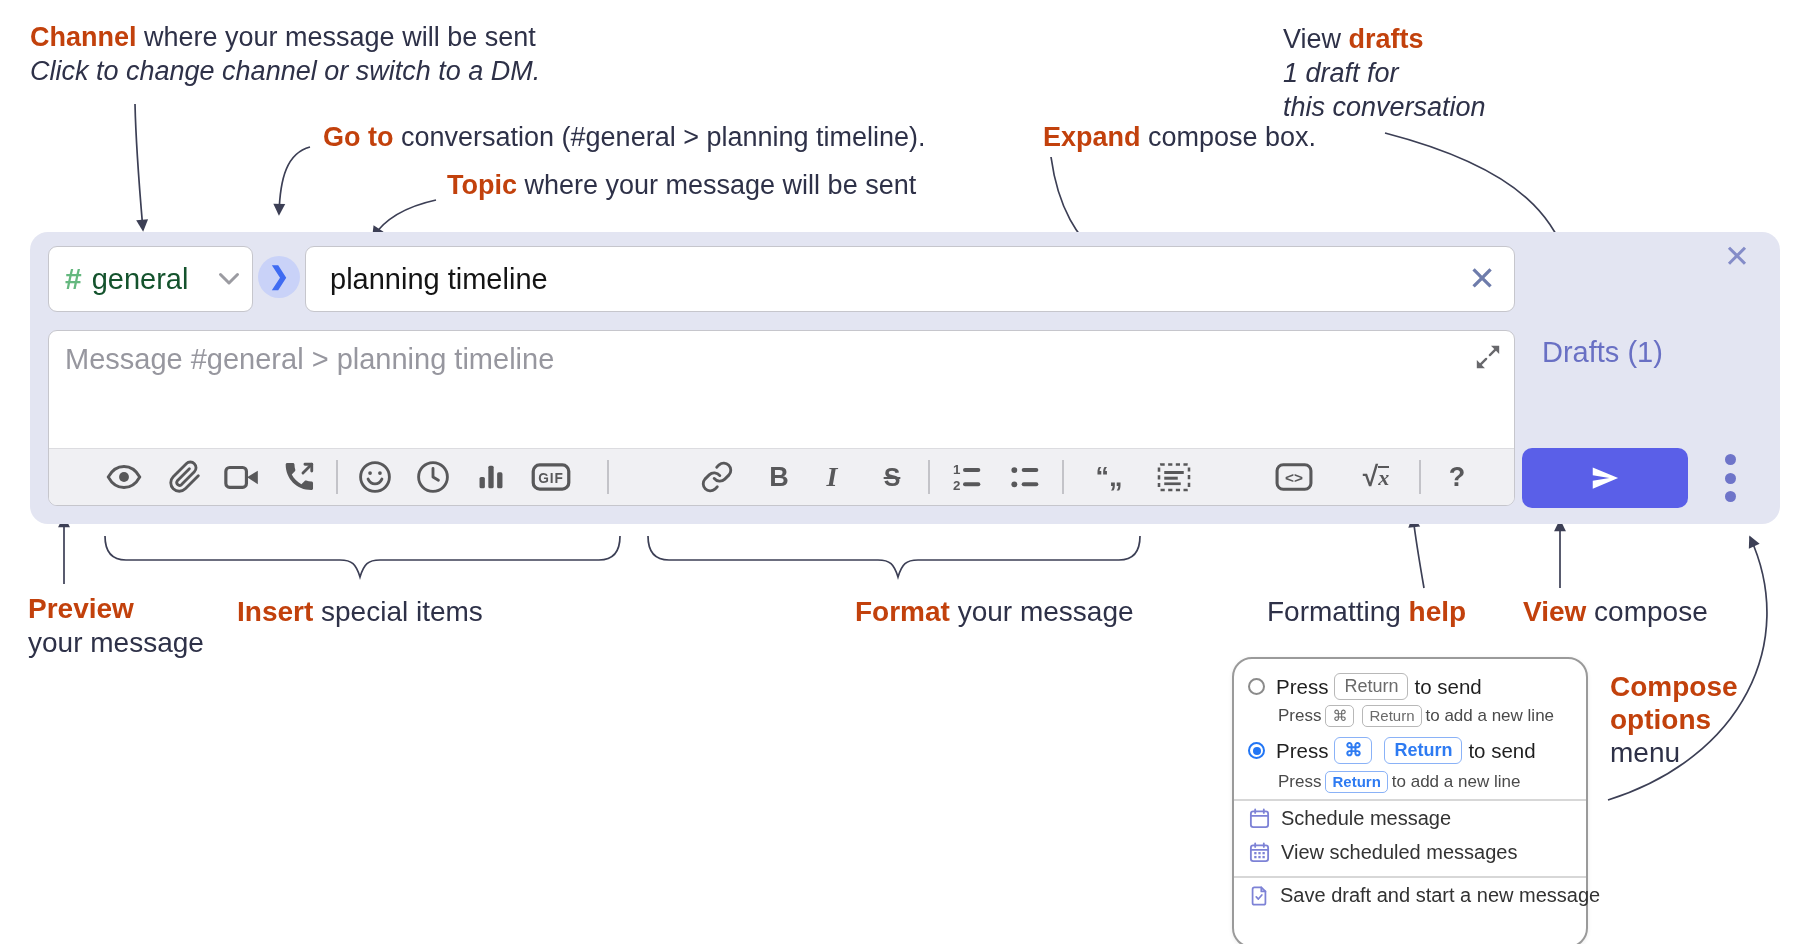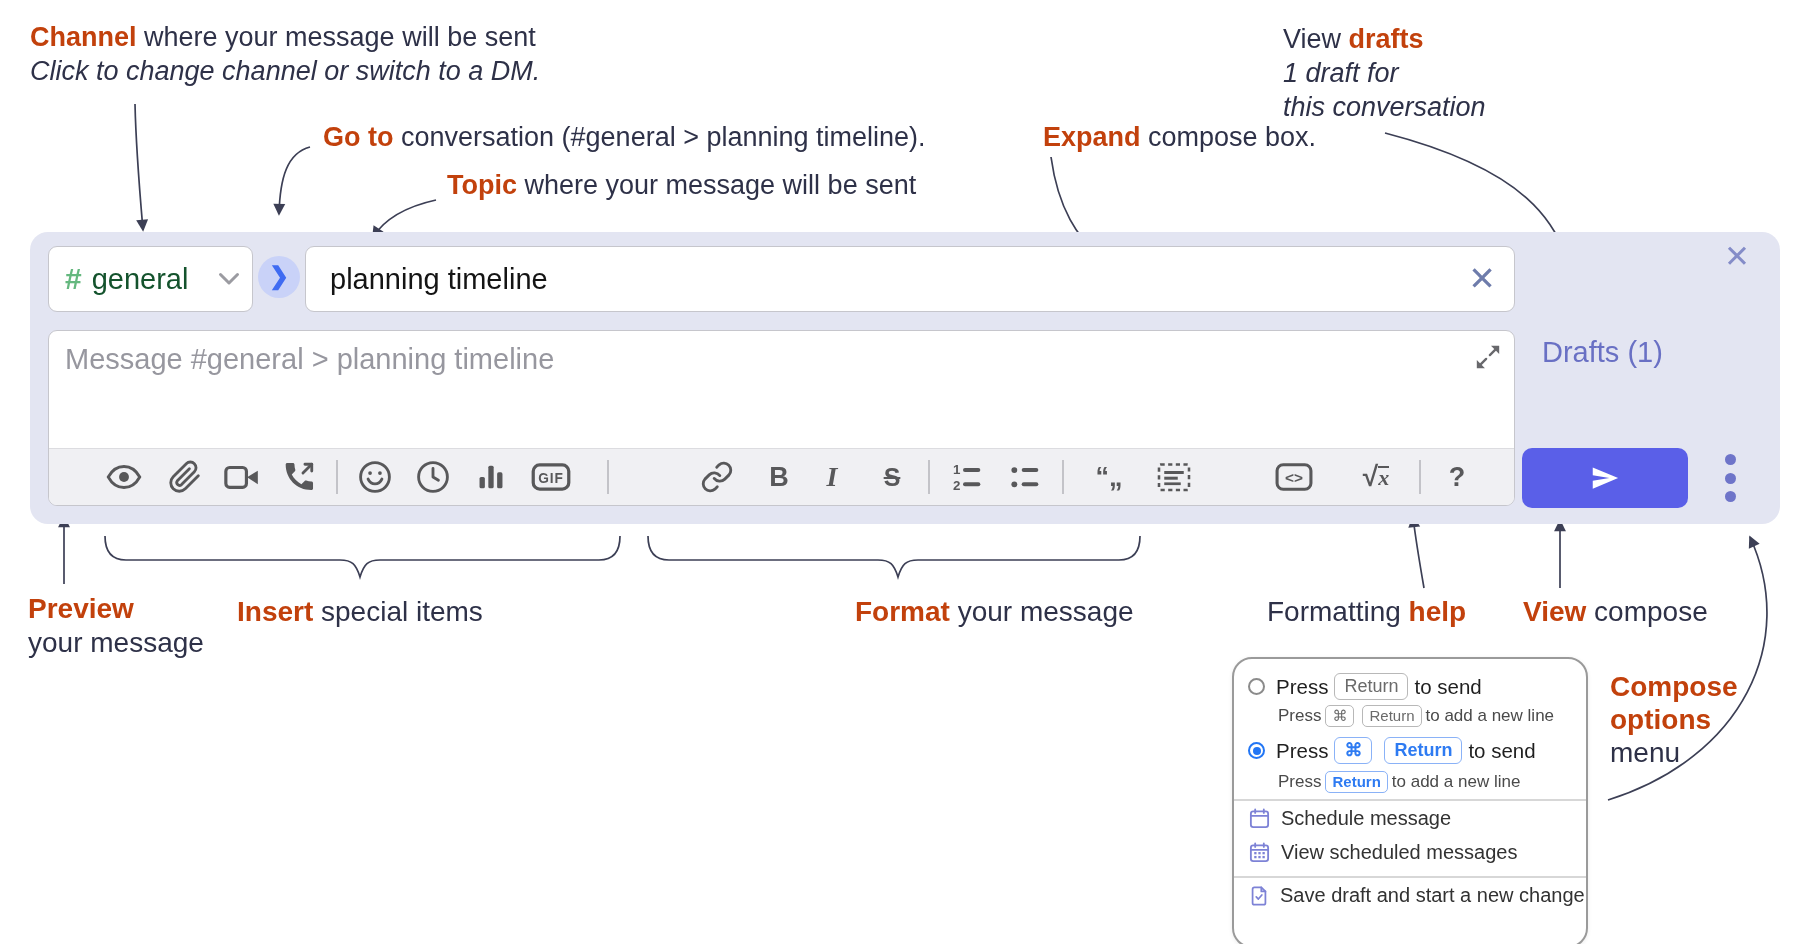--- a/index.html
+++ b/index.html
@@ -363,17 +363,17 @@
     <div class="pdiv" style="top:217px;"></div>
 
     <div class="mitem" style="top:225px;">
       <svg width="22" height="22" viewBox="0 0 24 24">
           <g fill="none" stroke="#7d82d6" stroke-width="1.9" stroke-linecap="round" stroke-linejoin="round">
             <path d="M5 4.5a2 2 0 0 1 2-2h7.5L19 7v12.5a2 2 0 0 1-2 2H7a2 2 0 0 1-2-2Z"></path>
             <path d="M14.5 2.5V7H19"></path>
             <path d="M9 13l2.3 2.3 3.8-4.4"></path>
           </g>
         </svg>
-      <span>Save draft and start a new change</span>
+      <span>Save draft and start a new message</span>
     </div>
   </div>
 
 </div>
 
 </body></html>

